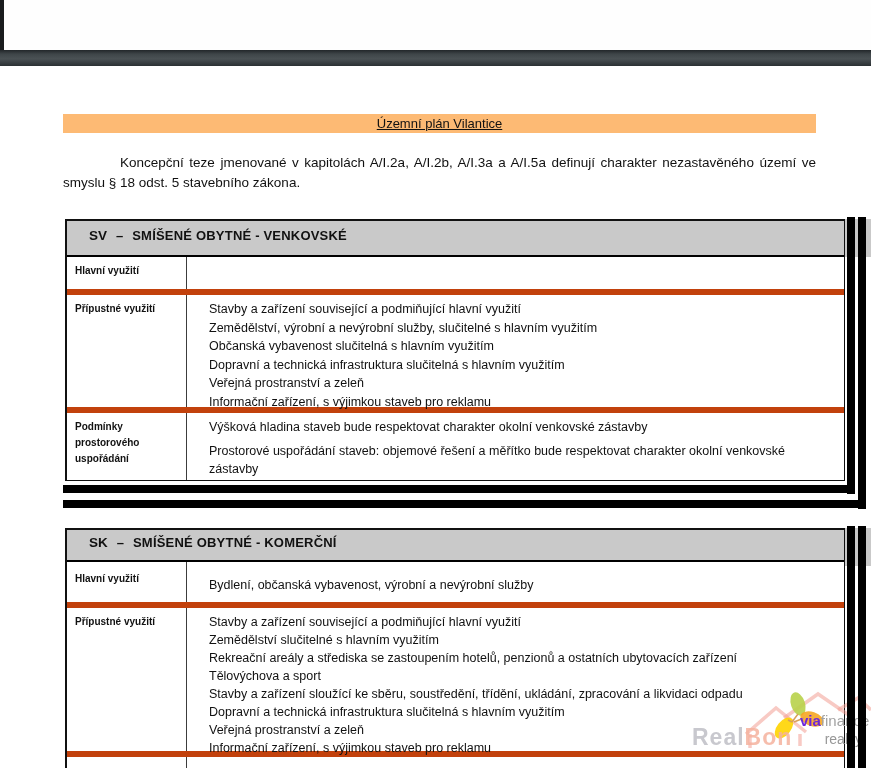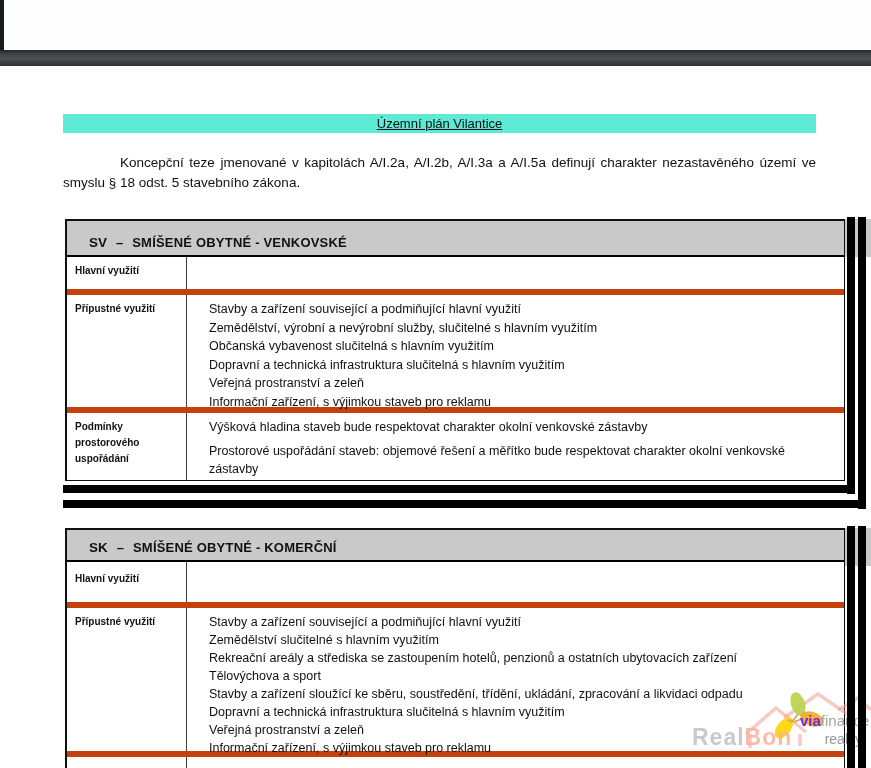--- a/index.html
+++ b/index.html
@@ -8,32 +8,32 @@
     background:#ffffff;
     font-family:"Liberation Sans","DejaVu Sans",sans-serif;
     color:#111;
   }
   
   .top-strip{position:absolute;left:0;top:0;width:871px;height:50px;background:#fefefe;border-bottom:1px solid #e8e8e8;}
   .left-edge{position:absolute;left:0;top:0;width:4px;height:51px;background:#191c1d;}
   .chrome-bar{position:absolute;left:0;top:50px;width:871px;height:16px;
     background:linear-gradient(180deg,#22272a 0%,#3e4548 25%,#4a5154 55%,#2b3133 100%);}
   
-  .doc-title-band{position:absolute;left:63px;top:114px;width:753px;height:19px;background:#5eead4;
+  .doc-title-band{position:absolute;left:63px;top:114px;width:753px;height:19px;background:#fdba74;
     display:flex;align-items:center;justify-content:center;font-size:13px;}
   .doc-title-band span{text-decoration:underline;}
   .intro{position:absolute;left:63px;top:153px;width:753px;font-size:13.5px;line-height:19.5px;
     text-align:justify;text-indent:57px;}
   
   .ptable-wrap{position:absolute;width:780px;}
   #table-0{top:219px;left:65px;}
   #table-1{top:528px;left:65px;}
   .ptable{border:2px solid #111;border-right:1px solid #111;border-bottom:1px solid #111;background:#fff;position:relative;z-index:2;}
   .phead{height:36px;background:#c9c9c9;border-bottom:2px solid #000;
-    display:flex;align-items:flex-end;padding:0 0 5px 22px;box-sizing:border-box;}
+    display:flex;align-items:center;padding:0 0 5px 22px;box-sizing:border-box;}
   #table-1 .phead{height:32px;}
   .pcode{font-weight:bold;font-size:13.5px;}
   .pdash{font-weight:bold;font-size:13px;margin:0 9px;}
   .pname{font-weight:bold;font-size:13px;letter-spacing:.2px;}
   .prow{display:flex;border-top:6px solid #c2410c;box-sizing:border-box;}
   .prow-0{border-top:none;}
   .plabel{width:120px;min-width:120px;box-sizing:border-box;border-right:1px solid #3c3c3c;
     padding:6px 16px 0 8px;font-weight:bold;font-size:10px;line-height:16px;}
   .pcontent{flex:1;padding:5px 12px 0 22px;font-size:12.5px;}
   .pcontent p{margin:0;line-height:18.5px;}
@@ -126,20 +126,23 @@
 
     <div class="ptable">
       <div class="phead">
         <span class="pcode">SK</span>
         <span class="pdash">–</span>
         <span class="pname">SMÍŠENÉ OBYTNÉ - KOMERČNÍ</span>
       </div>
       <div class="prows">
           <div class="prow prow-0">
             <div class="plabel">Hlavní využití</div>
+            <div class="pcontent">
+              <p>Bydlení, občanská vybavenost, výrobní a nevýrobní služby</p>
+            </div>
           </div>
           <div class="prow prow-1">
             <div class="plabel">Přípustné využití</div>
             <div class="pcontent">
               <p>Stavby a zařízení související a podmiňující hlavní využití</p>
               <p>Zemědělství slučitelné s hlavním využitím</p>
               <p>Rekreační areály a střediska se zastoupením hotelů, penzionů a ostatních ubytovacích zařízení</p>
               <p>Tělovýchova a sport</p>
               <p>Stavby a zařízení sloužící ke sběru, soustředění, třídění, ukládání, zpracování a likvidaci odpadu</p>
               <p>Dopravní a technická infrastruktura slučitelná s hlavním využitím</p>

